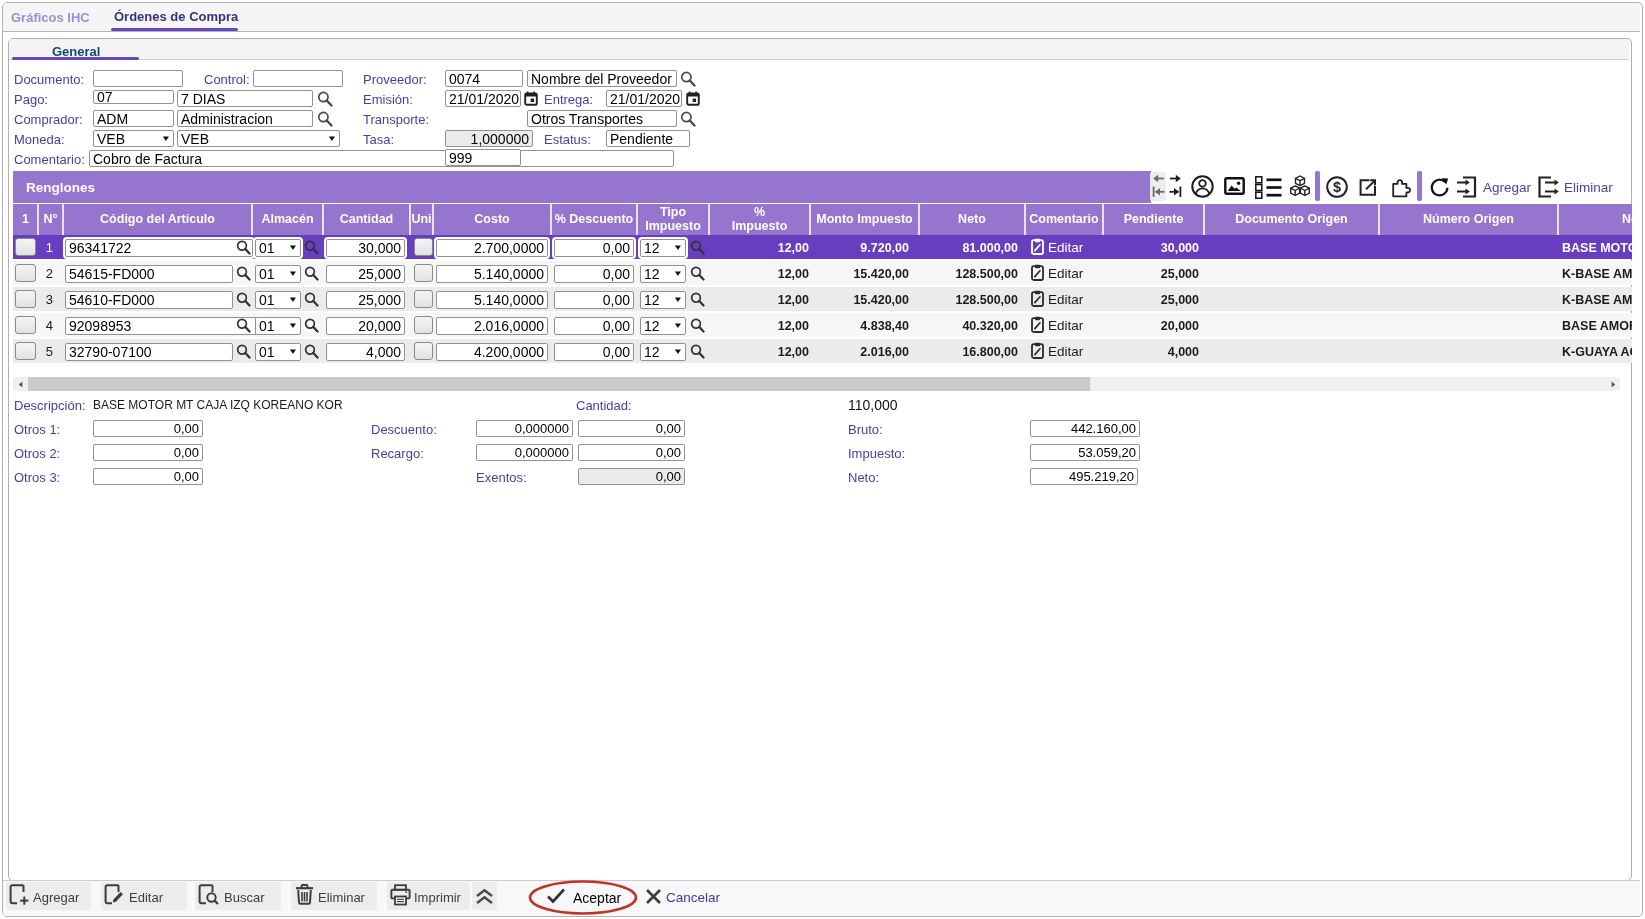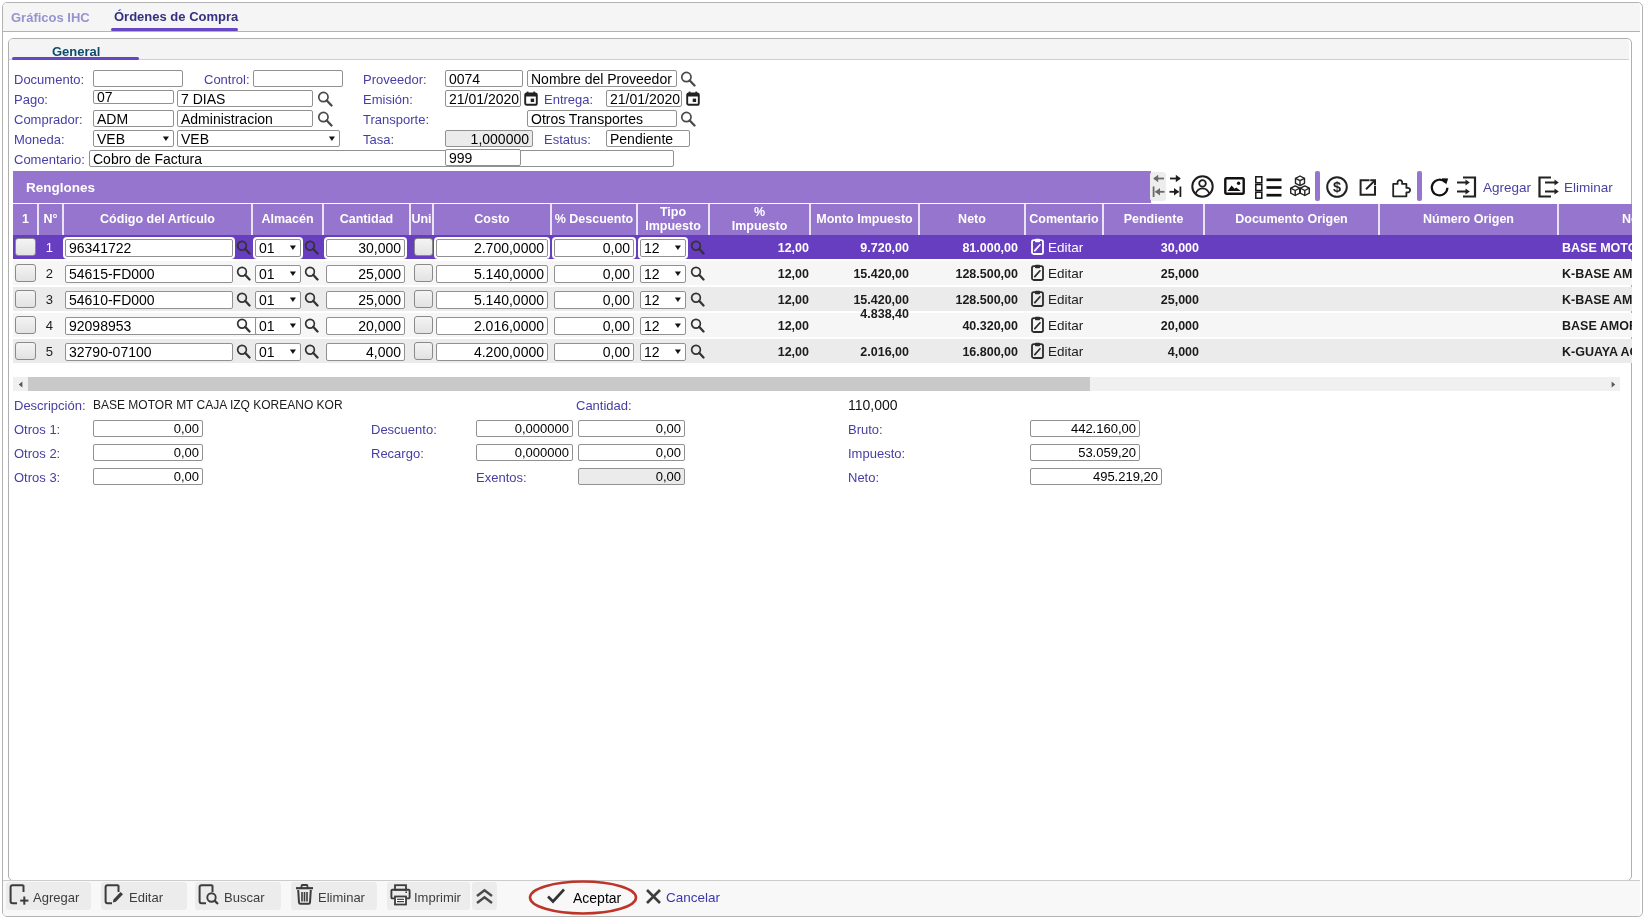--- a/index.html
+++ b/index.html
@@ -211,21 +211,21 @@
 <div class="hsep" style="left:796px"></div>
 <div class="hsep" style="left:905px"></div>
 <div class="hsep" style="left:1011px"></div>
 <div class="hsep" style="left:1089px"></div>
 <div class="hsep" style="left:1190px"></div>
 <div class="hsep" style="left:1365px"></div>
 <div class="hsep" style="left:1544px"></div>
 <div class="ab" style="left:0;top:31px;width:1632px;height:24px;background:#683ec0"></div>
 <div class="gbtn" style="left:1.5px;top:34px;width:21px;height:18px"></div>
 <div class="ab" style="left:20px;top:36px;width:20px;text-align:right;font-size:13px;color:#fff">1</div>
-<div class="inp" style="left:52px;top:34.5px;width:168px;height:18px;box-shadow:0 0 0 2px #fff;">96341722</div>
+<div class="inp" style="left:52px;top:34.5px;width:188px;height:18px;box-shadow:0 0 0 2px #fff;">96341722</div>
 <svg class="ab" style="left:223px;top:36px" width="15" height="15" viewBox="0 0 15 15">
       <circle cx="6.0" cy="5.7" r="4.35" fill="none" stroke="#333" stroke-width="1.7"></circle>
       <line x1="9.132" y1="8.832" x2="13.5" y2="13.5" stroke="#333" stroke-width="2.3" stroke-linecap="round"></line>
     </svg>
 <div class="inp selb" style="left:242px;top:34.5px;width:46px;height:18px;box-shadow:0 0 0 2px #fff;">01<span class="tri">▼</span></div>
 <svg class="ab" style="left:291px;top:36px" width="15" height="15" viewBox="0 0 15 15">
       <circle cx="6.0" cy="5.7" r="4.35" fill="none" stroke="#333" stroke-width="1.7"></circle>
       <line x1="9.132" y1="8.832" x2="13.5" y2="13.5" stroke="#333" stroke-width="2.3" stroke-linecap="round"></line>
     </svg>
 <div class="inp r" style="left:313px;top:34.5px;width:79px;height:18px;box-shadow:0 0 0 2px #fff;">30,000</div>
@@ -330,21 +330,21 @@
 <div class="inp r" style="left:313px;top:112.5px;width:79px;height:18px;">20,000</div>
 <div class="gbtn" style="left:400.5px;top:112px;width:19px;height:18px"></div>
 <div class="inp r" style="left:423px;top:112.5px;width:112px;height:18px;">2.016,0000</div>
 <div class="inp r" style="left:541px;top:112.5px;width:80px;height:18px;">0,00</div>
 <div class="inp selb" style="left:627px;top:112.5px;width:46px;height:18px;">12<span class="tri">▼</span></div>
 <svg class="ab" style="left:677px;top:114px" width="15" height="15" viewBox="0 0 15 15">
       <circle cx="6.0" cy="5.7" r="4.35" fill="none" stroke="#333" stroke-width="1.7"></circle>
       <line x1="9.132" y1="8.832" x2="13.5" y2="13.5" stroke="#333" stroke-width="2.3" stroke-linecap="round"></line>
     </svg>
 <div class="num" style="left:696px;top:115px;width:100px;color:#1b1b1b">12,00</div>
-<div class="num" style="left:797px;top:103px;width:99px;color:#1b1b1b">4.838,40</div>
+<div class="num" style="left:797px;top:115px;width:99px;color:#1b1b1b">4.838,40</div>
 <div class="num" style="left:906px;top:115px;width:99px;color:#1b1b1b">40.320,00</div>
 <svg class="ab" style="left:1018px;top:112px" width="13" height="17" viewBox="0 0 13 17">
       <rect x="1" y="2.2" width="11" height="13.8" rx="1.8" fill="none" stroke="#2b2b2b" stroke-width="1.8"></rect>
       <rect x="4" y="0.8" width="5" height="3.4" rx="0.8" fill="#2b2b2b"></rect>
       <line x1="3.8" y1="12.6" x2="9" y2="6.8" stroke="#2b2b2b" stroke-width="1.7" stroke-linecap="round"></line>
     </svg>
 <div class="ab" style="left:1035px;top:114px;font-size:13.5px;color:#1b1b1b">Editar</div>
 <div class="num" style="left:1090px;top:115px;width:96px;color:#1b1b1b">20,000</div>
 <div class="num" style="left:1549px;top:115px;width:200px;text-align:left;color:#1b1b1b">BASE AMORTIGUADOR</div>
 <div class="ab" style="left:0;top:135px;width:1632px;height:24px;background:#ebebeb"></div>
@@ -409,21 +409,21 @@
 <div class="lbl" style="left:371px;top:446px">Recargo:</div>
 <div class="inp r sm" style="left:476px;top:444px;width:97px;height:17px">0,000000</div>
 <div class="inp r sm" style="left:578px;top:444px;width:107px;height:17px">0,00</div>
 <div class="lbl" style="left:476px;top:470px">Exentos:</div>
 <div class="inp r sm g" style="left:578px;top:468px;width:107px;height:17px">0,00</div>
 <div class="lbl" style="left:848px;top:422px">Bruto:</div>
 <div class="inp r sm" style="left:1030px;top:420px;width:110px;height:17px">442.160,00</div>
 <div class="lbl" style="left:848px;top:446px">Impuesto:</div>
 <div class="inp r sm" style="left:1030px;top:444px;width:110px;height:17px">53.059,20</div>
 <div class="lbl" style="left:848px;top:470px">Neto:</div>
-<div class="inp r sm" style="left:1030px;top:468px;width:132px;height:17px">495.219,20</div>
+<div class="inp r sm" style="left:1030px;top:468px;width:108px;height:17px">495.219,20</div>
 <div class="ab" style="left:3px;top:880px;width:1637px;height:35px;background:#f8f8f8;border-top:1px solid #cccccc;border-radius:0 0 4px 4px"></div>
 <div class="btn" style="left:6px;top:882px;width:85px"></div>
 <svg class="ab" style="left:9px;top:884px" width="21" height="22" viewBox="0 0 21 22">
     <path d="M14.5 1.2 L3.5 1.2 Q1.6 1.2 1.6 3.1 L1.6 17.3 Q1.6 19.2 3.5 19.2 L8 19.2" fill="none" stroke="#3c3c3c" stroke-width="2"></path>
     <path d="M14.5 1.2 L14.5 8" fill="none" stroke="#3c3c3c" stroke-width="2"></path>
     <g stroke="#3c3c3c" stroke-width="2">
       <line x1="11.2" y1="16.6" x2="19.4" y2="16.6"></line>
       <line x1="15.3" y1="12.5" x2="15.3" y2="20.7"></line>
     </g>
   </svg>

